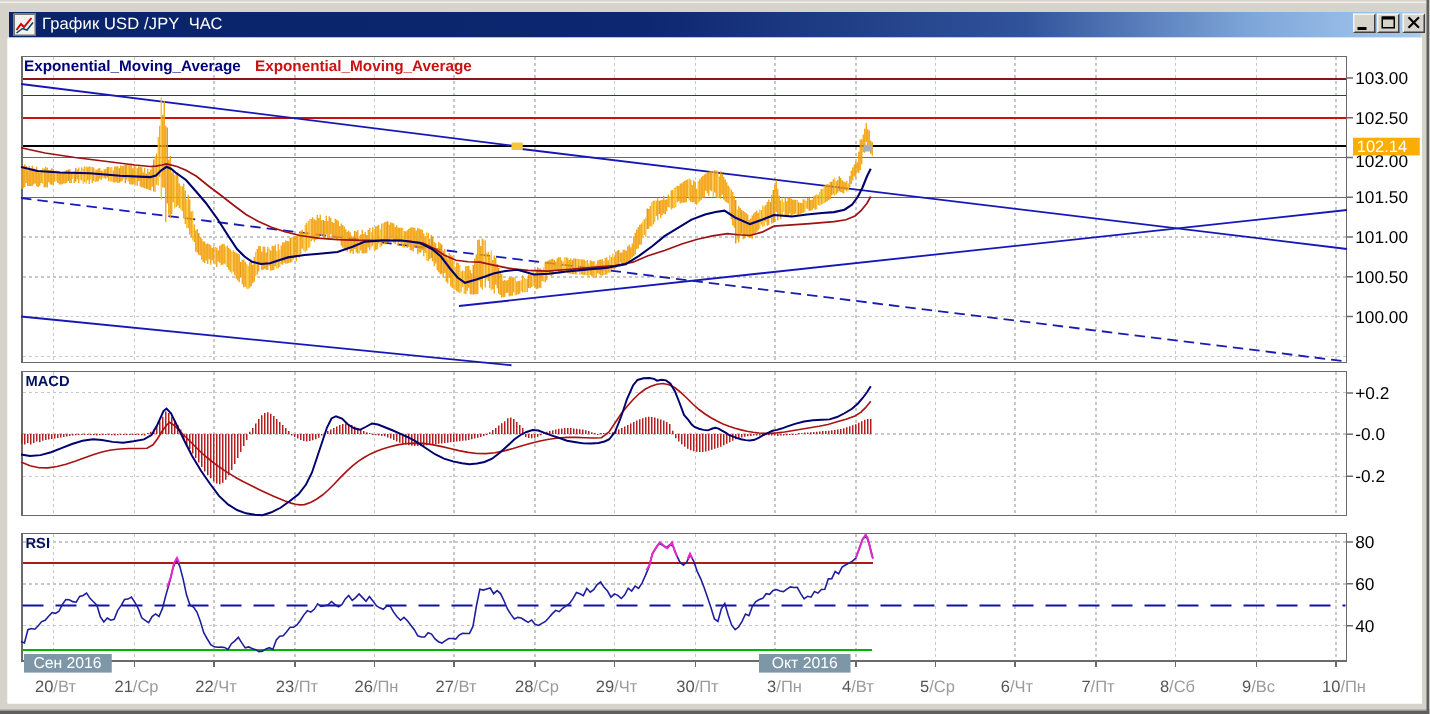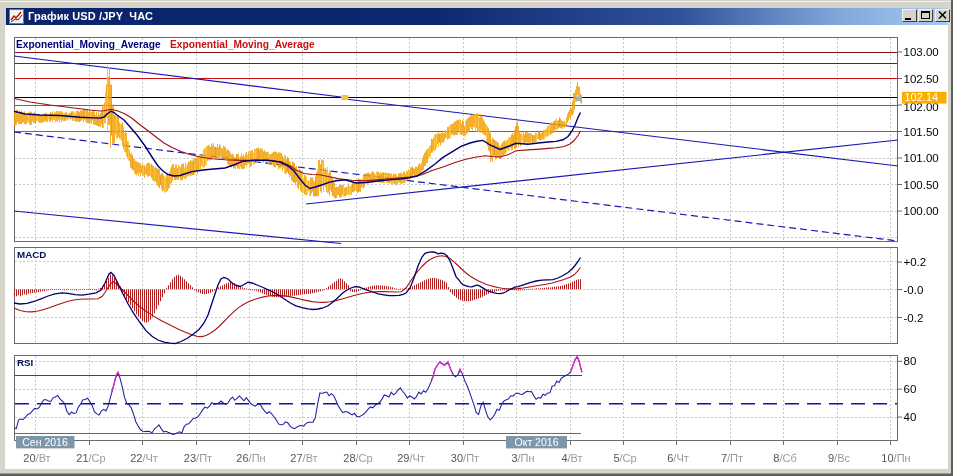--- a/index.html
+++ b/index.html
@@ -1,17 +1,17 @@
 <!DOCTYPE html>
 <html><head><meta charset="utf-8">
 <style>
 html,body{margin:0;padding:0}
 body{width:953px;height:476px;background:#d6d3ca;position:relative;overflow:hidden;font-family:"Liberation Sans",sans-serif}
 #titlebar{position:absolute;left:6px;top:8px;width:941px;height:17px;background:linear-gradient(to right,#0a246a 0%,#0d2770 45%,#31539b 72%,#7fa6d9 88%,#a6caf0 100%)}
-#title{position:absolute;left:28px;top:9.5px;font-size:11px;font-weight:bold;color:#ffffff;letter-spacing:0.1px;white-space:pre}
+#title{position:absolute;left:28px;top:9.5px;font-size:11px;font-weight:normal;color:#ffffff;letter-spacing:0.1px;white-space:pre}
 #icon{position:absolute;left:9px;top:9px;width:15px;height:15px;background:#f4f2ec;border:1px solid #777;box-sizing:border-box}
 .btn{position:absolute;top:9px;width:15px;height:13px;background:#d6d3ca;border-top:1px solid #f6f4ee;border-left:1px solid #f6f4ee;border-right:1px solid #404040;border-bottom:1px solid #404040;box-sizing:border-box}
 #client{position:absolute;left:5px;top:26px;width:943px;height:443px;background:#ffffff}
 #edgeb1{position:absolute;left:0;bottom:2px;width:953px;height:1px;background:#9a9a94}
 #edgeb2{position:absolute;left:0;bottom:0;width:953px;height:2px;background:#5f5f5f}
 #edger{position:absolute;right:0;top:0;width:2px;height:476px;background:#5f5f5f}
 #edget{position:absolute;left:0;top:1px;width:953px;height:1px;background:#f1efe9}
 svg{position:absolute;left:0;top:0}
 </style></head>
 <body>

